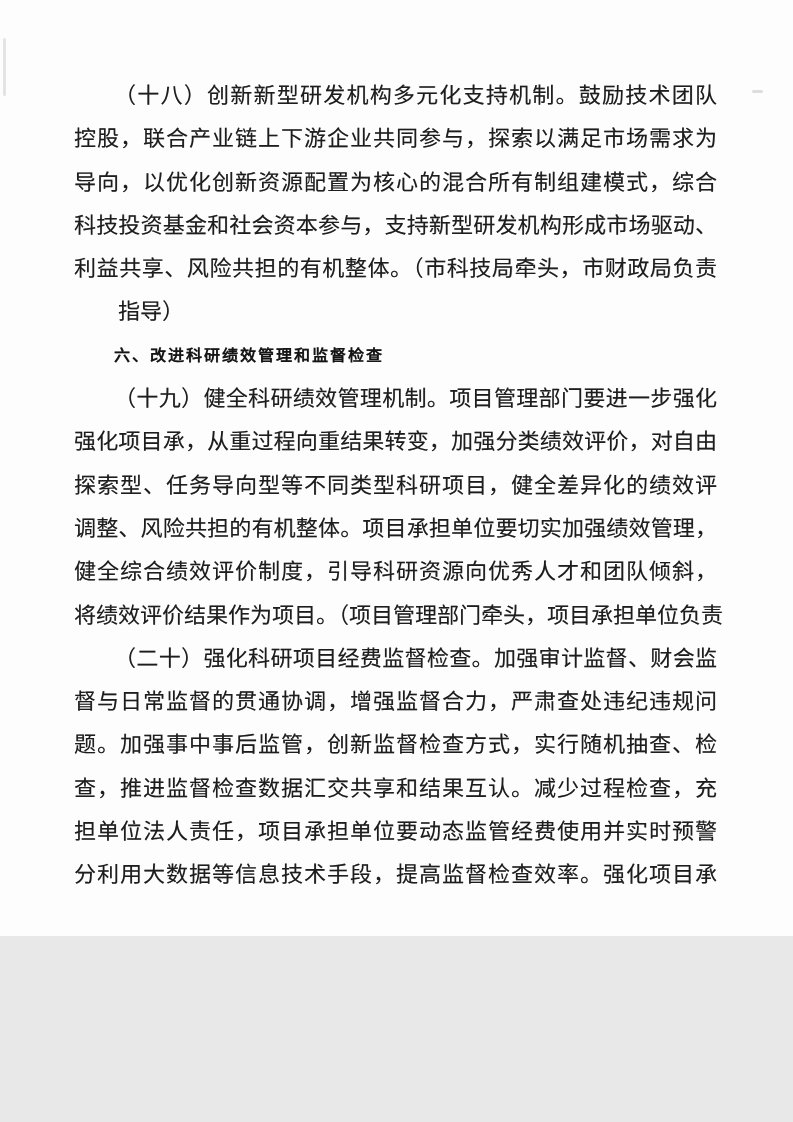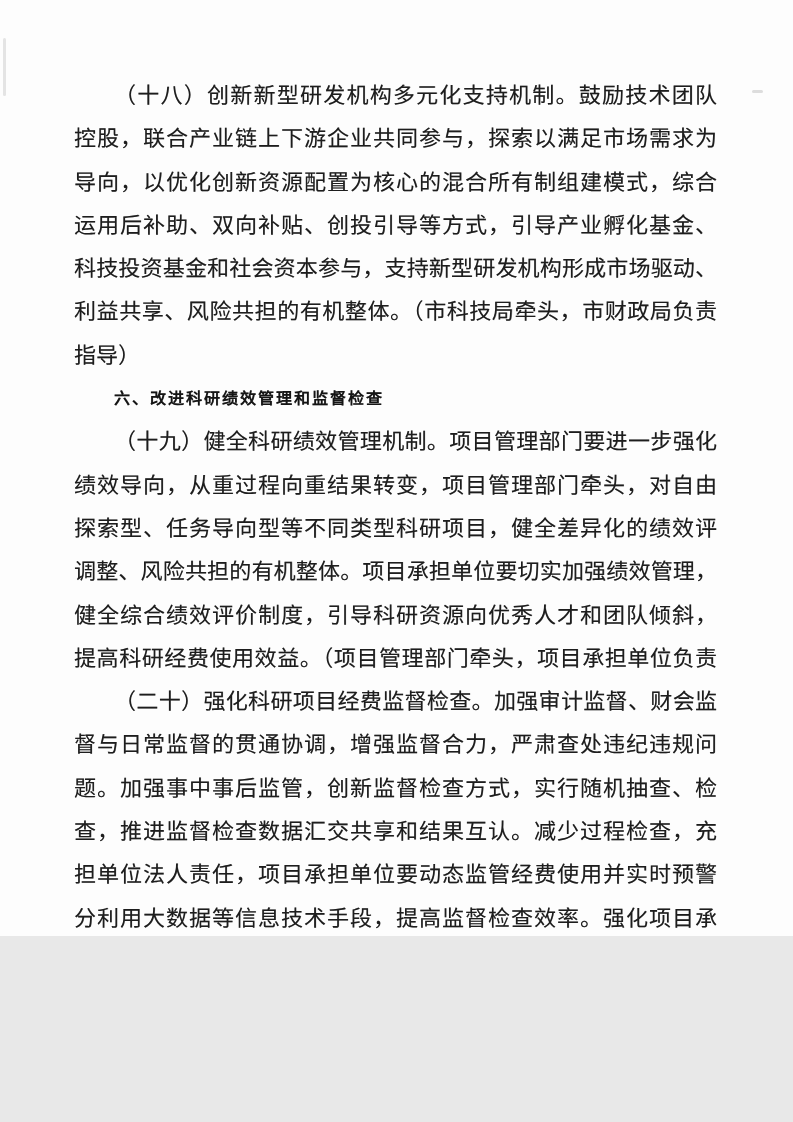--- a/index.html
+++ b/index.html
@@ -30,20 +30,21 @@
     text-align: justify;
     text-align-last: justify;
     white-space: nowrap;
   }
   .line.first {
     padding-left: 40px;
   }
   .line.short {
     text-align: center;
     text-align-last: left;
+    margin-left: 44px;
   }
   .heading {
     margin: 0;
     padding-left: 40px;
     font-size: 16px;
     line-height: 43.3px;
     font-weight: 700;
     letter-spacing: 2px;
     color: #151515;
     font-family: "Liberation Sans", "DejaVu Sans", sans-serif;
@@ -72,35 +73,34 @@
 <body>
 
 <div class="page">
 
   <div class="content">
 
     <div class="para">
       <div class="line first">（十八）创新新型研发机构多元化支持机制。鼓励技术团队</div>
       <div class="line">控股，联合产业链上下游企业共同参与，探索以满足市场需求为</div>
       <div class="line">导向，以优化创新资源配置为核心的混合所有制组建模式，综合</div>
-      <div class="line">运用后补助、双向补贴、创投引导等方式，引导产业孵化基金、</div>
       <div class="line">科技投资基金和社会资本参与，支持新型研发机构形成市场驱动、</div>
       <div class="line">利益共享、风险共担的有机整体。（市科技局牵头，市财政局负责</div>
       <div class="line short">指导）</div>
     </div>
 
     <h2 class="heading">六、改进科研绩效管理和监督检查</h2>
 
     <div class="para">
       <div class="line first">（十九）健全科研绩效管理机制。项目管理部门要进一步强化</div>
-      <div class="line">绩效导向，从重过程向重结果转变，项目管理部门牵头，对自由</div>
+      <div class="line">强化项目承，从重过程向重结果转变，加强分类绩效评价，对自由</div>
       <div class="line">探索型、任务导向型等不同类型科研项目，健全差异化的绩效评</div>
       <div class="line">调整、风险共担的有机整体。项目承担单位要切实加强绩效管理，</div>
       <div class="line">健全综合绩效评价制度，引导科研资源向优秀人才和团队倾斜，</div>
-      <div class="line">提高科研经费使用效益。（项目管理部门牵头，项目承担单位负责</div>
+      <div class="line">将绩效评价结果作为项目。（项目管理部门牵头，项目承担单位负责</div>
     </div>
 
     <div class="para">
       <div class="line first">（二十）强化科研项目经费监督检查。加强审计监督、财会监</div>
       <div class="line">督与日常监督的贯通协调，增强监督合力，严肃查处违纪违规问</div>
       <div class="line">题。加强事中事后监管，创新监督检查方式，实行随机抽查、检</div>
       <div class="line">查，推进监督检查数据汇交共享和结果互认。减少过程检查，充</div>
       <div class="line">担单位法人责任，项目承担单位要动态监管经费使用并实时预警</div>
       <div class="line">分利用大数据等信息技术手段，提高监督检查效率。强化项目承</div>
     </div>

